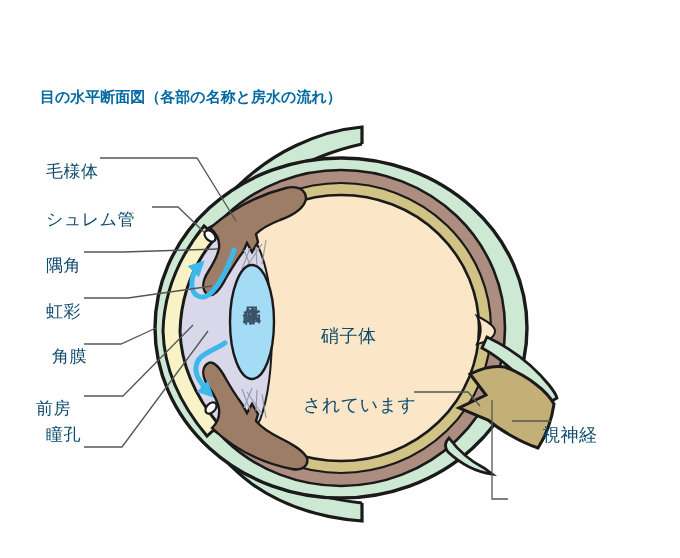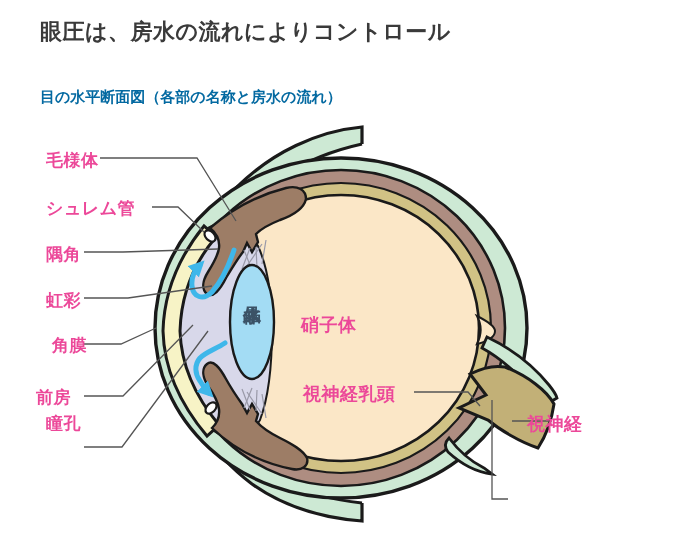--- a/index.html
+++ b/index.html
@@ -10,22 +10,23 @@
   .title{
     position:absolute;left:40px;top:16px;
     font-size:22px;line-height:32px;font-weight:600;color:#3a3a3a;
     letter-spacing:0.5px;white-space:nowrap;
   }
   .subtitle{
     position:absolute;left:40px;top:88px;
     font-size:15px;font-weight:700;color:#0369a1;white-space:nowrap;
   }
   .dlabel{
-    position:absolute;font-size:17px;font-weight:700;color:#ec4899;white-space:nowrap;
+    position:absolute;font-size:17px;font-weight:400;color:#0c4a6e;white-space:nowrap;
     letter-spacing:0.5px;
+    margin-top:11px;
   }
   .dlabel.big{font-size:18px;}
   .lens-label{
     position:absolute;left:242px;top:291px;
     writing-mode:vertical-rl;text-orientation:upright;
     font-size:18px;line-height:20px;font-weight:600;color:#3b5266;
     letter-spacing:1px;
   }
   svg{position:absolute;left:0;top:0;}
 </style>
@@ -103,29 +104,28 @@
       <path d="M 84 344 L 121 344 L 156 328"></path>
       <path d="M 84 396 L 123 396 L 193 325"></path>
       <path d="M 84 447 L 122 447 L 208 331"></path>
       <path d="M 414 392 L 468 392 L 480 406"></path>
       <path d="M 551 421 L 512 421"></path>
       <path d="M 492 400 L 492 499 L 508 499"></path>
     </g>
   </svg>
 
   <div class="title">
-    <div>眼圧は、房水の流れによりコントロール</div>
   </div>
   <div class="subtitle">目の水平断面図（各部の名称と房水の流れ）</div>
 
   <div class="dlabel" style="left:46px;top:149px;">毛様体</div>
   <div class="dlabel" style="left:46px;top:197px;">シュレム管</div>
   <div class="dlabel" style="left:46px;top:243px;">隅角</div>
   <div class="dlabel" style="left:46px;top:289px;">虹彩</div>
   <div class="dlabel" style="left:52px;top:334px;">角膜</div>
   <div class="dlabel" style="left:36px;top:386px;">前房</div>
   <div class="dlabel" style="left:46px;top:412px;">瞳孔</div>
-  <div class="dlabel big" style="left:301px;top:313px;">硝子体</div>
-  <div class="dlabel big" style="left:303px;top:382px;">視神経乳頭</div>
-  <div class="dlabel big" style="left:527px;top:412px;">視神経</div>
+  <div class="dlabel big" style="left:321px;top:313px;">硝子体</div>
+  <div class="dlabel big" style="left:303px;top:382px;">されています</div>
+  <div class="dlabel big" style="left:542px;top:412px;">視神経</div>
   <div class="lens-label">水晶体</div>
 
 </div>
 
 </body></html>

